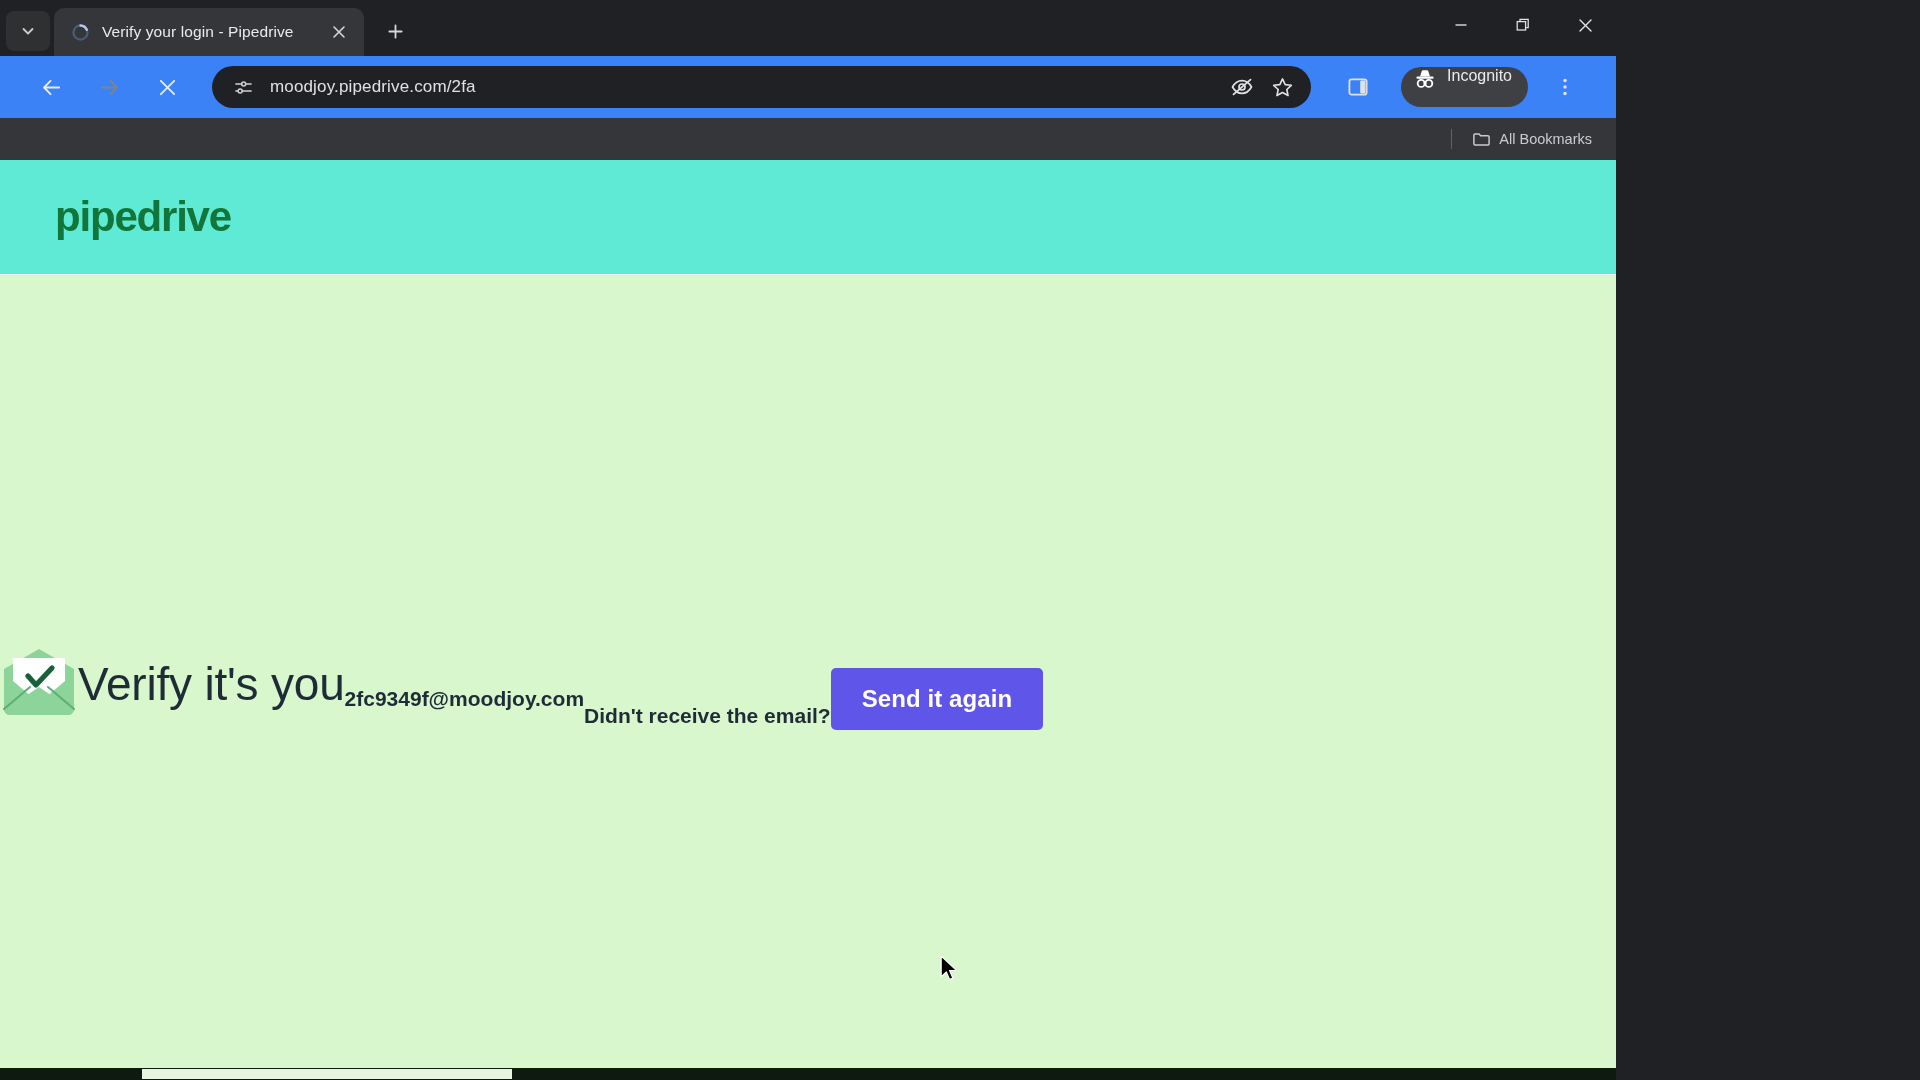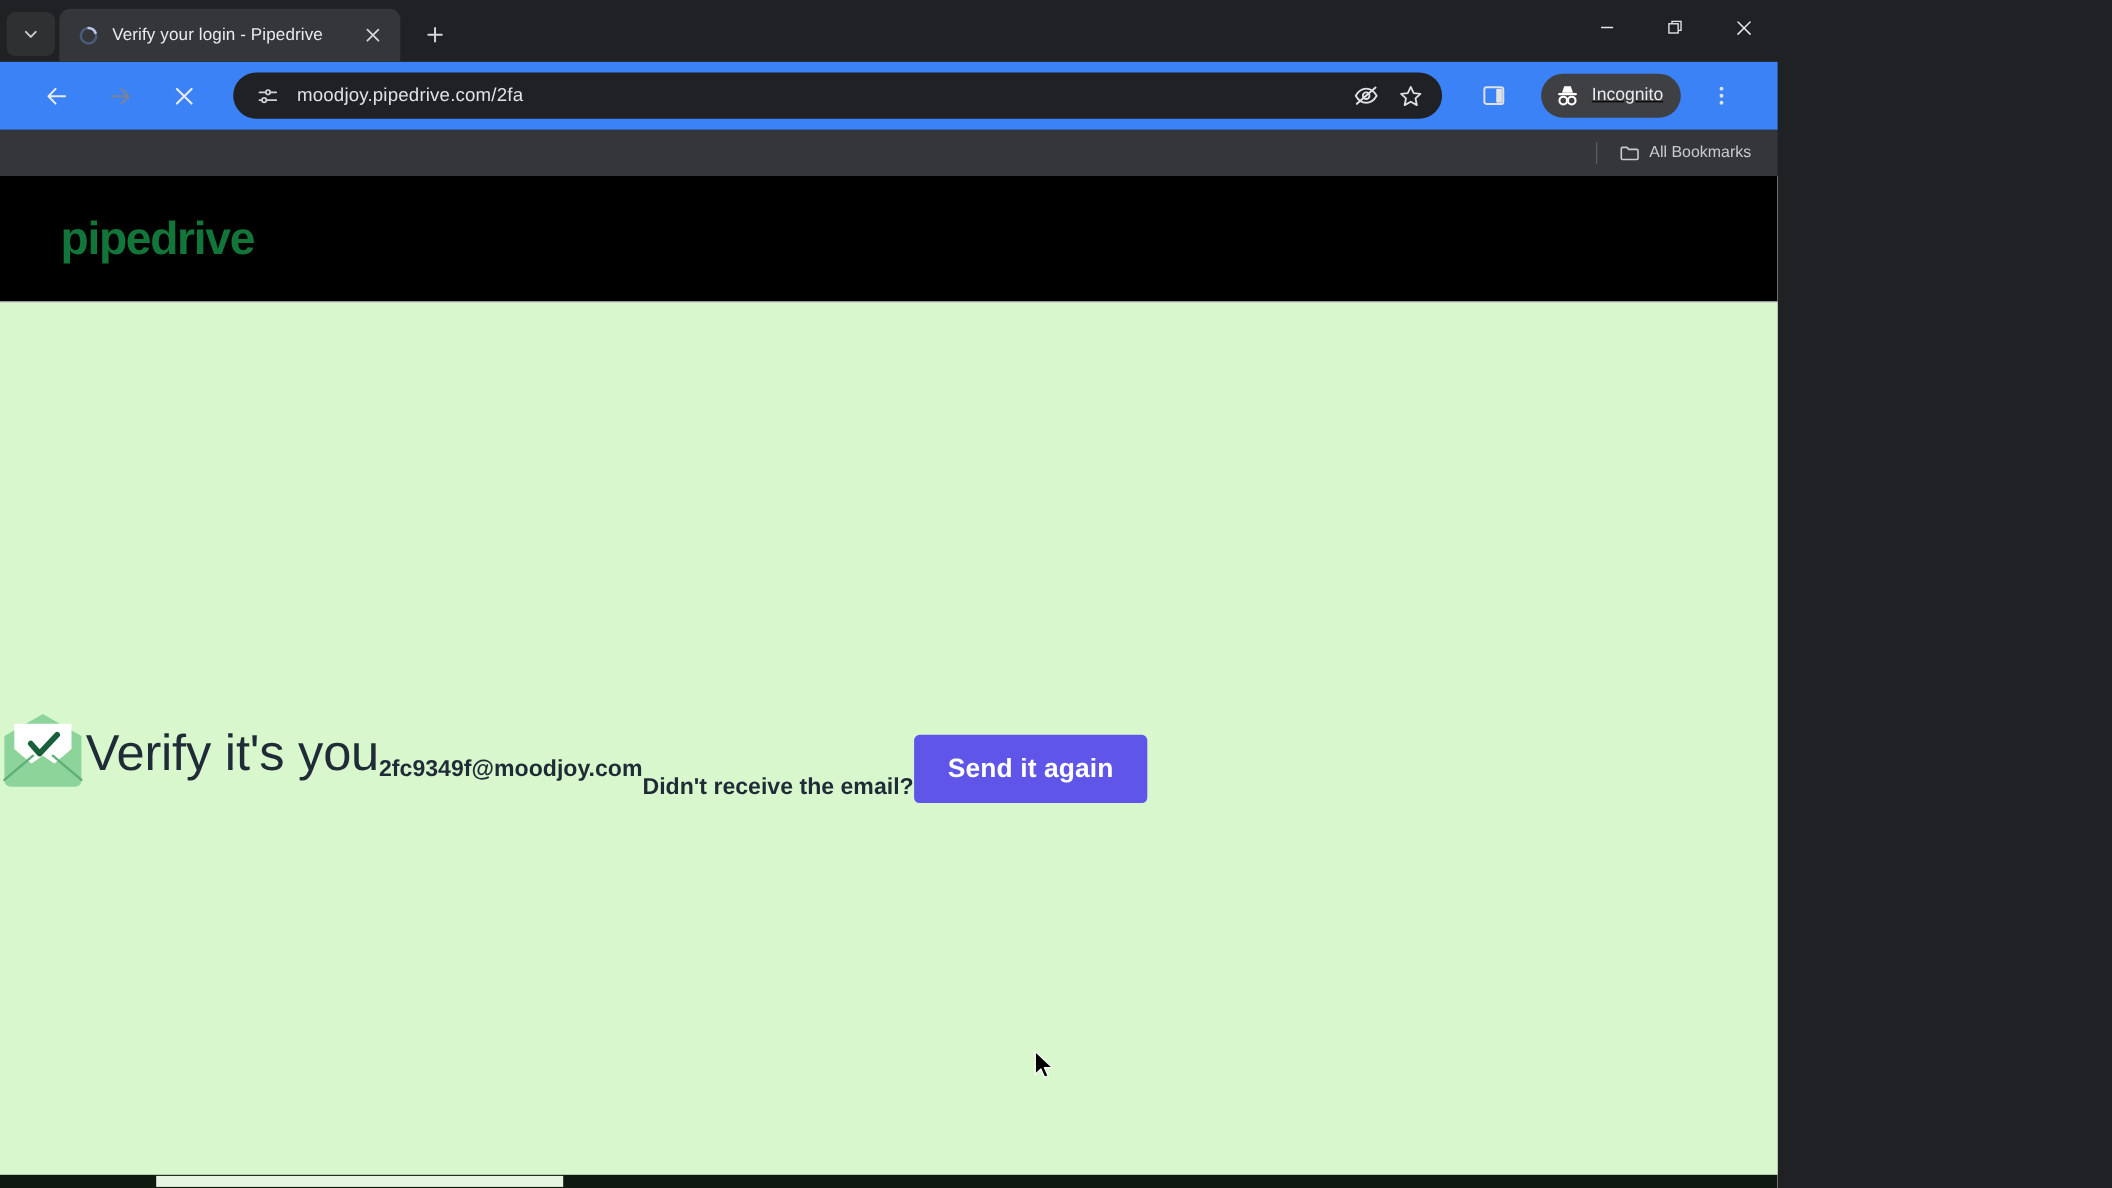--- a/index.html
+++ b/index.html
@@ -49,38 +49,38 @@
     flex:1; height:42px; background:#202124; border-radius:22px;
     display:flex; align-items:center; padding:0 12px 0 16px; margin:0 10px 0 8px;
     position:relative;
   }
   .omni-icon { width:30px; height:30px; display:flex; align-items:center; justify-content:center; flex:0 0 30px; }
   .omni-url { flex:1; color:#dfe1e5; font-size:17px; padding-left:12px; letter-spacing:.15px; white-space:nowrap; overflow:hidden; }
   .omni-actions { display:flex; align-items:center; gap:6px; }
   .omni-btn { width:34px; height:34px; border-radius:50%; display:flex; align-items:center; justify-content:center; }
   .tb-btn { width:42px; height:42px; border-radius:50%; display:flex; align-items:center; justify-content:center; flex:0 0 42px;}
   .incognito-pill {
-    height:40px; border-radius:20px; background:#3f4043; display:flex; align-items:center;
-    gap:10px; padding:0 16px 0 12px; margin-left:6px;text-decoration:underline;
+    height:40px; border-radius:20px; background:#3f4043; display:flex; align-items:flex-start;
+    gap:10px; padding:0 16px 0 12px; margin-left:6px;
   }
   .incognito-pill span { color:#e8eaed; font-size:16px; white-space:nowrap; }
 
   
   .bookmarks {
     height:42px; background:#35363a; display:flex; align-items:center;
     justify-content:flex-end; padding-right:16px; gap:6px; flex:0 0 42px;
   }
   .bm-sep { width:1px; height:20px; background:#5f6368; margin-right:6px; }
   .bm-item { display:flex; align-items:center; gap:8px; padding:5px 8px; border-radius:6px; }
   .bm-item span { color:#c8ccd0; font-size:14.5px; white-space:nowrap; }
 
   
   .viewport { flex:1; background:#ffffff; position:relative; overflow:hidden; }
   .page-header {
-    height:115px; background:#000000; display:flex; align-items:center; padding-left:55px;
+    height:115px; background:#5eead4; display:flex; align-items:center; padding-left:55px;
     border-bottom:1px solid #ffffff;
   }
   .logo { font-size:42px; font-weight:bold; letter-spacing:-1.2px; line-height:1; }
   .page-body {
     position:absolute; top:115px; left:0; right:0; bottom:12px;
     background:#d9f7cd; display:flex; align-items:center;
     padding-top:55px;
   }
 
   .envelope { width:78px; height:70px; position:relative; margin-bottom:34px; }

